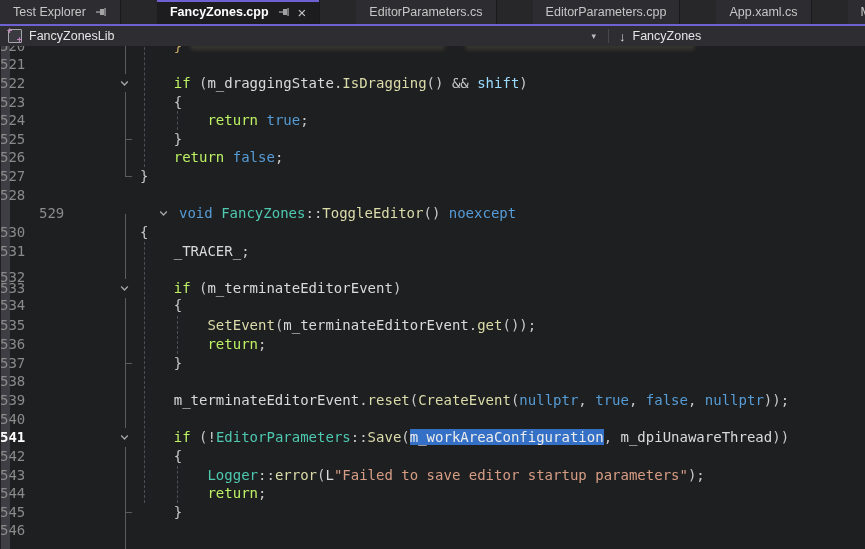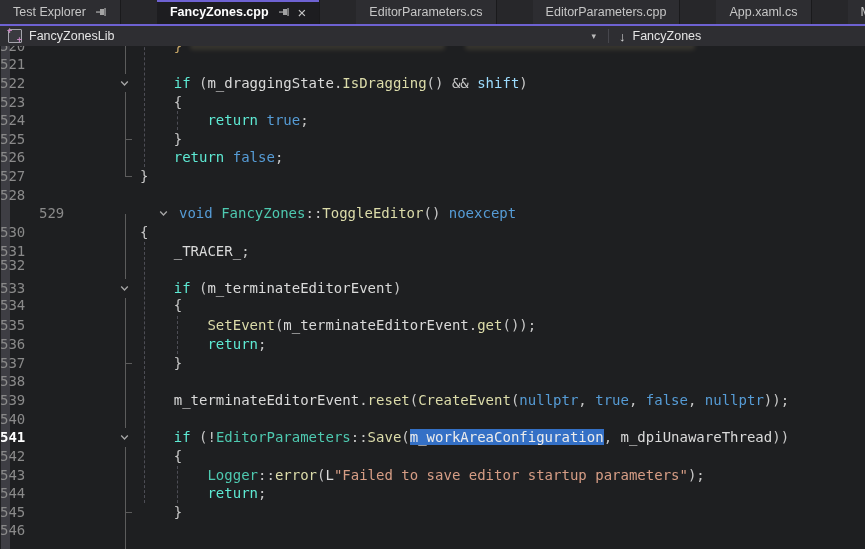--- a/index.html
+++ b/index.html
@@ -68,21 +68,21 @@
   .chev{
     position:absolute;left:116px;top:0;width:17px;height:18.65px;
     display:flex;align-items:center;justify-content:center;
     background:#1E1F21;z-index:3;
   }
   .guide{position:absolute;width:0;border-left:1px dashed #4D4D55;z-index:1;}
   .outline{position:absolute;left:125px;width:1px;background:#5C5C5C;z-index:2;}
   .otick{position:absolute;left:125px;width:7px;height:1px;background:#5C5C5C;z-index:2;}
   .blur{position:absolute;height:8px;background:#55503F;opacity:.45;filter:blur(2px);border-radius:3px;}
 </style>
-<style>.tok-kw{color:#569CD6}.tok-ctl{color:#5eead4}.tok-fn{color:#DCDCAA}.tok-cls{color:#4EC9B0}.tok-var{color:#DADADA}.tok-pun{color:#C8C8C8}.tok-str{color:#D69D85}.tok-par{color:#9CDCFE}.tok-gld{color:#C9A868}</style></head>
+<style>.tok-kw{color:#569CD6}.tok-ctl{color:#bef264}.tok-fn{color:#DCDCAA}.tok-cls{color:#4EC9B0}.tok-var{color:#DADADA}.tok-pun{color:#C8C8C8}.tok-str{color:#D69D85}.tok-par{color:#9CDCFE}.tok-gld{color:#C9A868}</style></head>
 <body>
 
 <div class="tabbar">
     <div class="tab">
       <span class="lbl">Test Explorer</span>
       <span class="pin">
         <svg width="12" height="12" viewBox="0 0 12 12" fill="#B9B9B9">
           <rect x="5" y="3" width="4" height="6"></rect>
           <rect x="1" y="5.4" width="4.2" height="1.3"></rect>
           <rect x="9.4" y="2" width="1.3" height="8"></rect>
@@ -195,21 +195,21 @@
       <pre class="src"><span class="tok-kw">void</span><span class="tok-pun"> </span><span class="tok-cls">FancyZones</span><span class="tok-pun">::</span><span class="tok-fn">ToggleEditor</span><span class="tok-pun">() </span><span class="tok-kw">noexcept</span></pre>
     </div>
     <div class="row" style="top: 177.05px;">
       <span class="ln">530</span>
       <pre class="src"><span class="tok-pun">{</span></pre>
     </div>
     <div class="row" style="top: 195.7px;">
       <span class="ln">531</span>
       <pre class="src"><span class="tok-pun">    </span><span class="tok-var">_TRACER_</span><span class="tok-pun">;</span></pre>
     </div>
-    <div class="row" style="top: 210px;">
+    <div class="row" style="top: 222px;">
       <span class="ln">532</span>
       <pre class="src"></pre>
     </div>
     <div class="row" style="top: 233px;">
       <span class="ln">533</span>
       <div class="chev">
         <svg width="11" height="11" viewBox="0 0 10 10" fill="none">
           <path d="M2 3.2 L5 6.4 L8 3.2" stroke="#A6A6A6" stroke-width="1.2"></path>
         </svg>
       </div>

